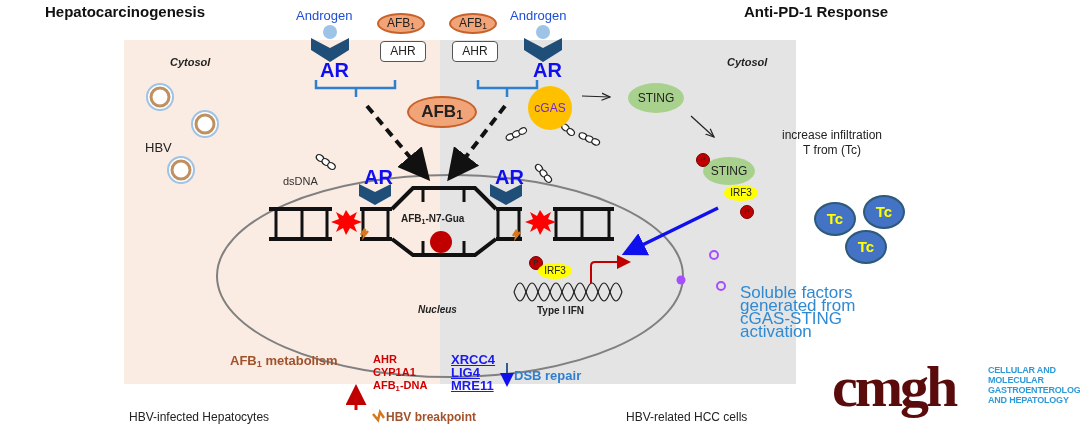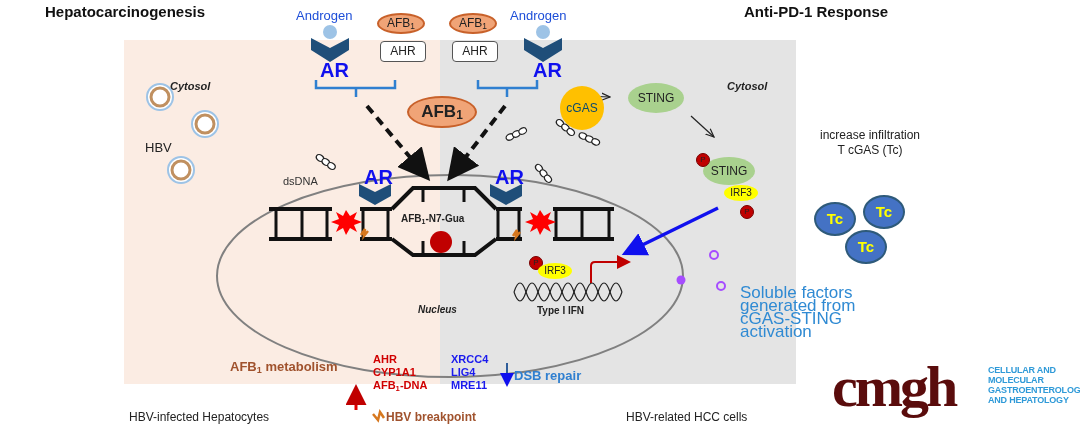--- a/index.html
+++ b/index.html
@@ -1,40 +1,40 @@
 <!DOCTYPE html>
 <html><head>
 <meta charset="utf-8">
 <style>
   html, body { margin: 0; padding: 0; background: #ffffff; }
   body { width: 1080px; height: 432px; position: relative; overflow: hidden; font-family: "Liberation Sans", sans-serif; }
   .abs { position: absolute; }
   .panel-left { left: 124px; top: 40px; width: 316px; height: 344px; background: #fbece3; }
   .panel-right { left: 440px; top: 40px; width: 356px; height: 344px; background: #e4e4e4; }
   .title { font-weight: bold; font-size: 15px; color: #111; }
-  .cyto { font-weight: bold; font-style: italic; font-size: 11px; color: #222; margin-top: 24px; }
+  .cyto { font-weight: bold; font-style: italic; font-size: 11px; color: #222; }
   .androgen { font-size: 13px; color: #1d4ed8; }
   .ar { font-weight: bold; font-size: 20px; color: #1010ee; }
   .afb-pill { background: #f0a477; border: 2px solid #c8612a; border-radius: 50%; text-align: center; color: #222; font-size: 12px; line-height: 17px; }
   .ahr-box { background: #fff; border: 1px solid #555; border-radius: 4px; font-size: 12px; text-align: center; color: #222; line-height: 19px; }
   .hbv-label { font-size: 13px; color: #222; }
   .dsdna { font-size: 11px; color: #333; }
   .nucleus { font-weight: bold; font-style: italic; font-size: 10px; color: #222; }
   .typeifn { font-weight: bold; font-size: 10px; color: #222; }
   .adduct { font-weight: bold; font-size: 10px; color: #222; }
   .sting { background: #a9d18e; border-radius: 50%; text-align: center; font-size: 12px; color: #222; }
   .irf3 { background: #ffff00; border-radius: 50%; text-align: center; font-size: 10px; color: #222; }
   .pdot { background: #c00000; border: 1px solid #700; border-radius: 50%; color: #222; font-size: 8px; text-align: center; }
-  .cgas { background: #ffc000; border-radius: 50%; text-align: center; font-size: 12px; color: #0c4a6e; margin-left: 32px; }
+  .cgas { background: #ffc000; border-radius: 50%; text-align: center; font-size: 12px; color: #6d28d9; }
   .infil { font-size: 12px; color: #222; text-align: center; line-height: 15px; }
   .tc { background: #4472c4; border: 2px solid #2e5a7a; border-radius: 50%; color: #ffff00; font-weight: bold; text-align: center; font-size: 15px; }
   .soluble { font-size: 17px; color: #2f8ad3; line-height: 13px; }
   .metab { font-weight: bold; font-size: 13px; color: #a0522d; }
   .redlist { font-weight: bold; font-size: 11px; color: #d00000; line-height: 13px; }
-  .bluelist { font-weight: bold; font-size: 11px; color: #1a1aee; line-height: 13px; }
+  .bluelist { font-weight: bold; font-size: 13px; color: #1a1aee; line-height: 13px; text-decoration: underline; }
   .dsb { font-weight: bold; font-size: 13px; color: #2f7fd0; }
   .bottom-lbl { font-weight: normal; font-size: 12px; color: #222; }
   .bp { font-weight: bold; font-size: 12px; color: #a0522d; }
   .cmgh { font-family: "Liberation Serif", serif; font-weight: bold; font-size: 58px; color: #5a0c0c; letter-spacing: -3px; line-height: 58px; }
   .journal { font-weight: bold; font-size: 9px; color: #2f9ad8; line-height: 10px; letter-spacing: -0.2px; }
   sub { font-size: 70%; vertical-align: -2px; }
   sup { font-size: 65%; vertical-align: 5px; }
 </style>
 </head>
 <body>
@@ -229,37 +229,37 @@
 <div class="abs pdot" style="left:740px;top:205px;width:12px;height:12px;line-height:12px;">P</div>
 
 <div class="abs pdot" style="left:529px;top:256px;width:12px;height:12px;line-height:12px;">P</div>
 <div class="abs irf3" style="left:538px;top:263px;width:34px;height:16px;line-height:16px;">IRF3</div>
 
 <div class="abs dsdna" style="left:283px;top:175px;">dsDNA</div>
 <div class="abs adduct" style="left:401px;top:213px;"><span>AFB</span><sub>1</sub><span>-N7-Gua</span></div>
 <div class="abs nucleus" style="left:418px;top:304px;">Nucleus</div>
 <div class="abs typeifn" style="left:537px;top:305px;">Type I IFN</div>
 
-<div class="abs infil" style="left:795px;top:128px;width:150px;">
+<div class="abs infil" style="left:757px;top:128px;width:150px;">
   <div>increase  infiltration</div>
-  <div>T cGAS (Tc)</div>
+  <div>T from (Tc)</div>
 </div>
 
 <div class="abs tc" style="left:814px;top:202px;width:38px;height:30px;line-height:30px;">Tc</div>
 <div class="abs tc" style="left:863px;top:195px;width:38px;height:30px;line-height:30px;">Tc</div>
 <div class="abs tc" style="left:845px;top:230px;width:38px;height:30px;line-height:30px;">Tc</div>
 
 <div class="abs soluble" style="left:740px;top:286px;">
   <div>Soluble factors</div>
   <div>generated from</div>
   <div>cGAS-STING</div>
   <div>activation</div>
 </div>
 
-<div class="abs metab" style="left:230px;top:353px;margin-top:6px;"><span>AFB</span><sub>1</sub><span> metabolism</span></div>
+<div class="abs metab" style="left:230px;top:353px;"><span>AFB</span><sub>1</sub><span> metabolism</span></div>
 <div class="abs redlist" style="left:373px;top:353px;">
   <div>AHR</div>
   <div>CYP1A1</div>
   <div><span>AFB</span><sub>1</sub><span>-DNA</span></div>
 </div>
 <div class="abs bluelist" style="left:451px;top:353px;">
   <div>XRCC4</div>
   <div>LIG4</div>
   <div>MRE11</div>
 </div>

